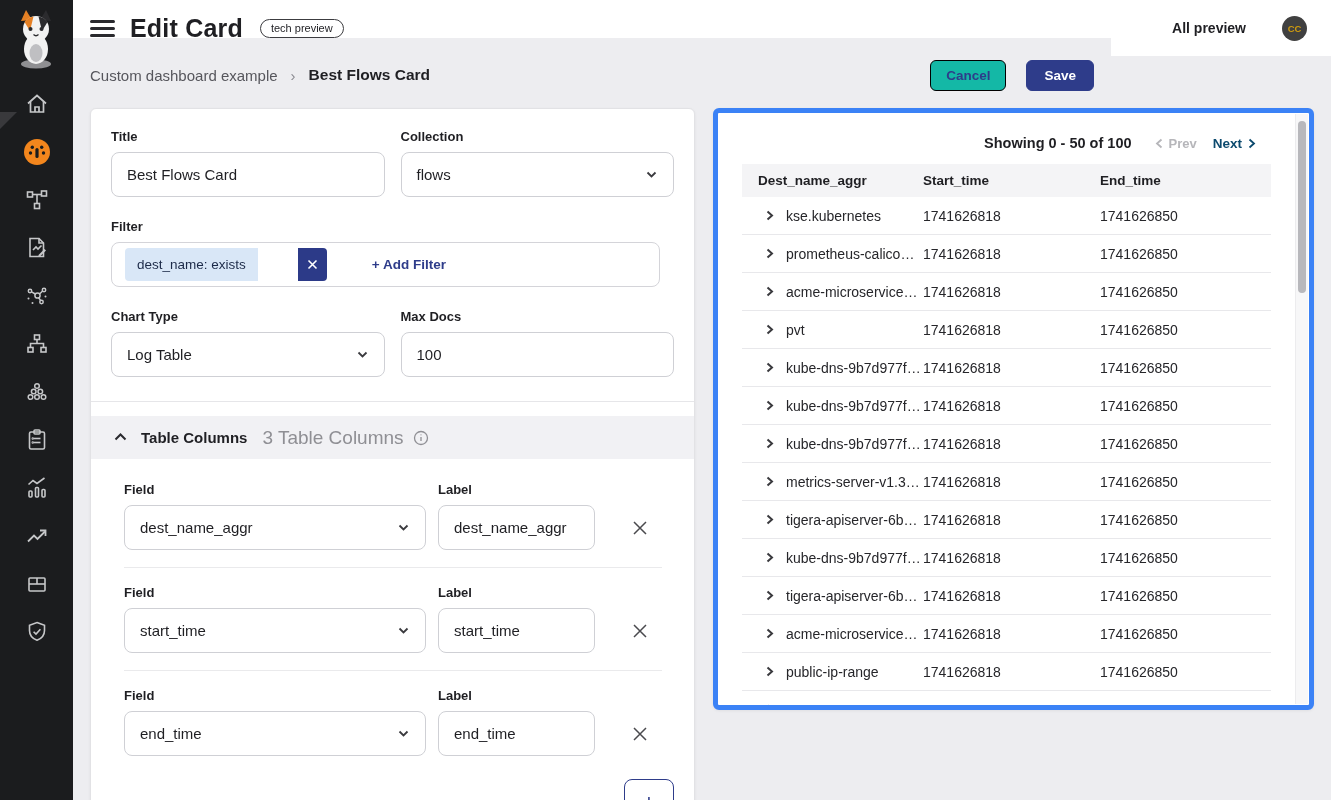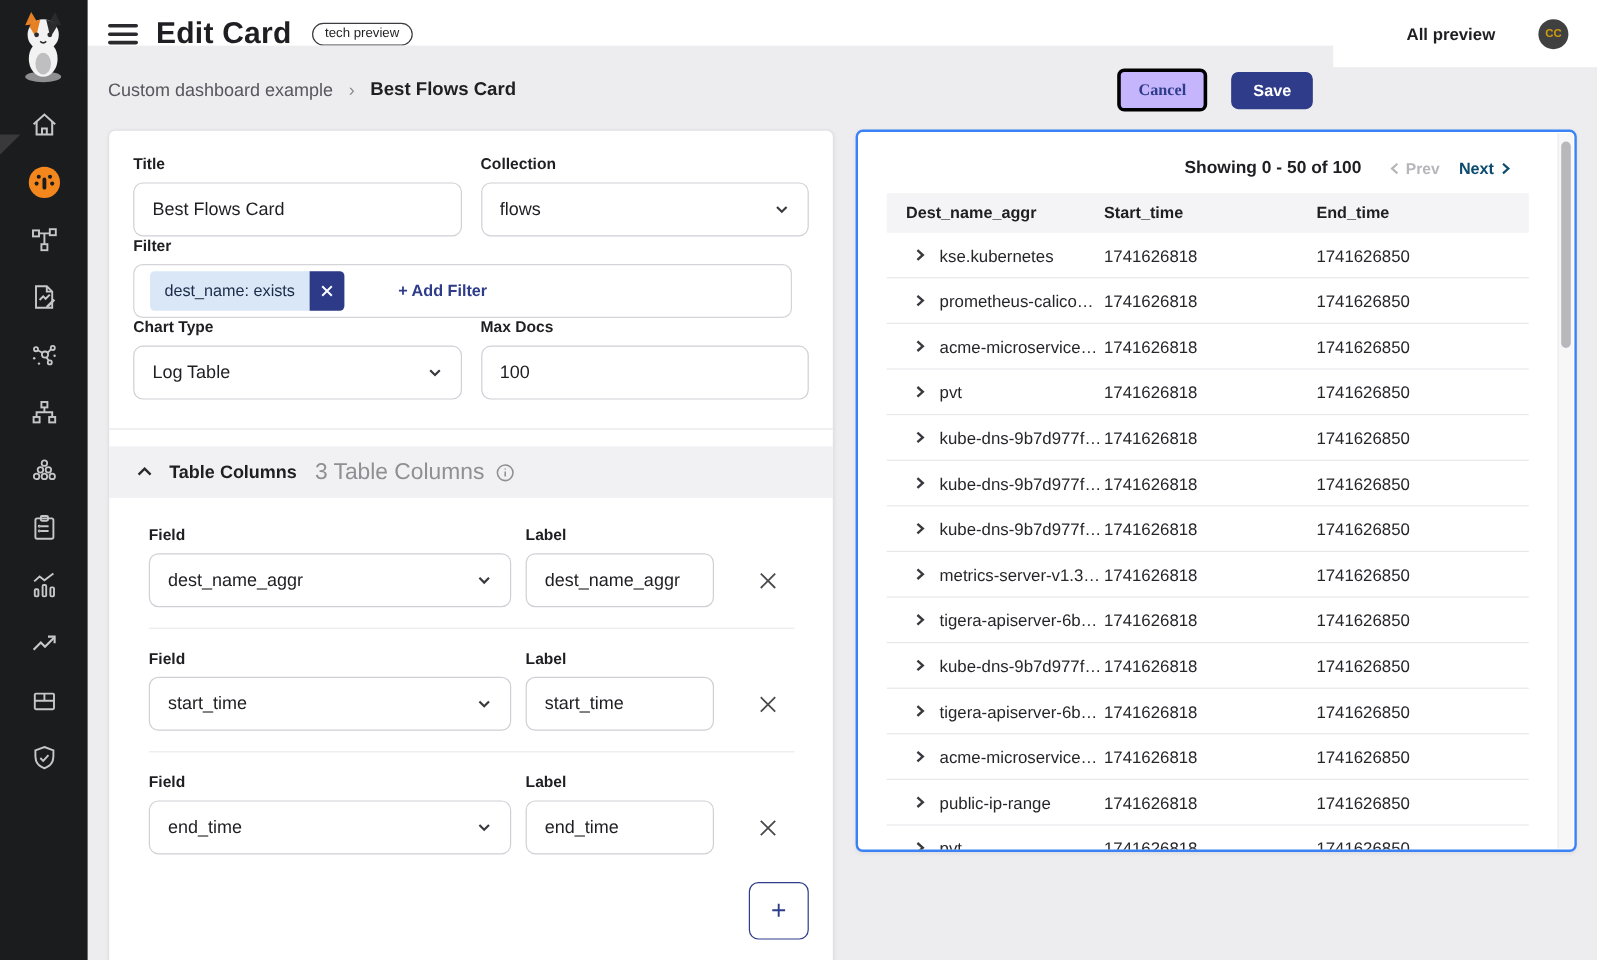--- a/index.html
+++ b/index.html
@@ -29,36 +29,36 @@
   
   .page { position:absolute; left:73px; top:38px; width:1038px; height:762px; background:#ededf0; }
 
   .crumbrow { position:absolute; left:17px; top:21px; right:17px; height:32px; display:flex; align-items:center; }
   .crumb-parent { font-size:15px; color:#56565c; cursor:pointer; }
   .crumb-sep { margin:0 13px; color:#8a8a90; font-size:15px; }
   .crumb-current { font-size:15.5px; font-weight:700; color:#1f1f23; }
   .crumb-spacer { flex:1; }
   .btn { font-size:13.5px; font-weight:600; border-radius:6px; padding:7px 15px; cursor:pointer;
     font-family:"Liberation Sans", sans-serif; }
-  .btn-cancel { background:#c4b5fd; border:3px solid #000000; color:#2e3c8a;font-family:Liberation Serif, serif; }
+  .btn-cancel { background:#14b8a6; border:1px solid #000000; color:#2e3c8a; }
   .btn-save { background:#2e3c8a; border:1px solid #2e3c8a; color:#fff; margin-left:20px; padding:7px 17px; }
 
   
   .form-card { position:absolute; left:17px; top:70px; width:605px; height:740px; background:#fff;
     border:1px solid #e2e2e5; border-radius:6px; box-shadow:0 1px 3px rgba(16,16,20,.06); padding:20px; }
   .grid2 { display:grid; grid-template-columns:1fr 1fr; column-gap:16px; }
   .flabel { display:block; font-size:13px; font-weight:700; color:#1f1f23; margin-bottom:8px; }
   .ctl { width:100%; height:45px; border:1px solid #cfd0d5; border-radius:8px; background:#fff;
     font-size:15px; color:#1f1f23; padding:0 15px; font-family:"Liberation Sans", sans-serif; }
   .select { display:flex; align-items:center; justify-content:space-between; cursor:pointer; }
   .select .chev { color:#3a3a3e; display:flex; }
-  .mt22 { }
+  .mt22 { margin-top:22px; }
   .filter-box { width:calc(100% - 14px); height:45px; border:1px solid #d4d4d9; border-radius:8px;
     display:flex; align-items:center; padding:0 13px; }
-  .chip { display:flex; align-items:flex-start; cursor:default; }
+  .chip { display:flex; align-items:flex-start; cursor:default;gap:40px; }
   .chip-text { background:#d9e7f7; height:33px; display:flex; align-items:center; padding:0 12px;
     font-size:13.5px; color:#1c2a48; border-radius:4px 0 0 4px; }
   .chip-x { background:#2c3a88; width:29px; height:33px; border-radius:0 4px 4px 0; color:#fff;
     display:flex; align-items:center; justify-content:center; cursor:pointer; }
   .add-filter { margin-left:45px; color:#2e3c8a; font-size:13.5px; font-weight:600; cursor:pointer; }
   .hdiv { margin:24px -20px 0; border-top:1px solid #e6e6e9; }
   .sec-header { margin:14px -20px 0; background:#f1f1f4; height:43px; display:flex; align-items:center;
     padding:0 22px; cursor:pointer; }
   .sec-title { font-size:15px; font-weight:700; margin-left:13px; }
   .sec-count { font-size:19px; color:#8f8f94; margin-left:15px; }
@@ -67,21 +67,21 @@
   .frow { display:grid; grid-template-columns:302px 157px auto; column-gap:12px; align-items:end; }
   .fx { height:45px; display:flex; align-items:center; margin-left:24px; color:#4a4a4e; cursor:pointer; }
   .frow-divider { border-top:1px solid #eaeaec; margin:17px 0; width:538px; }
   .add-row { display:flex; justify-content:flex-end; margin-top:22px; }
   .add-btn { width:50px; height:48px; border:1.5px solid #2e3c8a; border-radius:8px; background:#fff;
     color:#2e3c8a; font-size:22px; display:flex; align-items:center; justify-content:center; cursor:pointer;
     font-family:"Liberation Sans", sans-serif; }
 
   
   .preview-card { position:absolute; left:640px; top:70px; width:601px; height:602px; background:#fff;
-    border:2px solid #3b82f6; border-radius:6px; box-shadow:0 1px 3px rgba(16,16,20,.06); overflow:hidden; }
+    border:5px solid #3b82f6; border-radius:6px; box-shadow:0 1px 3px rgba(16,16,20,.06); overflow:hidden; }
   .showing-row { display:flex; justify-content:flex-end; align-items:center; padding:22px 48px 0 0; }
   .showing-text { font-size:14.5px; font-weight:600; }
   .pager { display:flex; align-items:center; margin-left:18px; }
   .pager-prev { display:flex; align-items:center; color:#b6b6ba; font-size:13px; font-weight:600; cursor:default; }
   .pager-next { display:flex; align-items:center; color:#0c4a6e; font-size:13.5px; font-weight:700; margin-left:16px; cursor:pointer; }
   .pager svg { margin:0 4px; }
   .ptable { margin:13px 38px 0 24px; }
   .phead { display:grid; grid-template-columns:181px 177px 1fr; background:#f4f4f6; height:33px;
     align-items:center; font-size:13.5px; font-weight:700; }
   .phead .c1 { padding-left:16px; }

